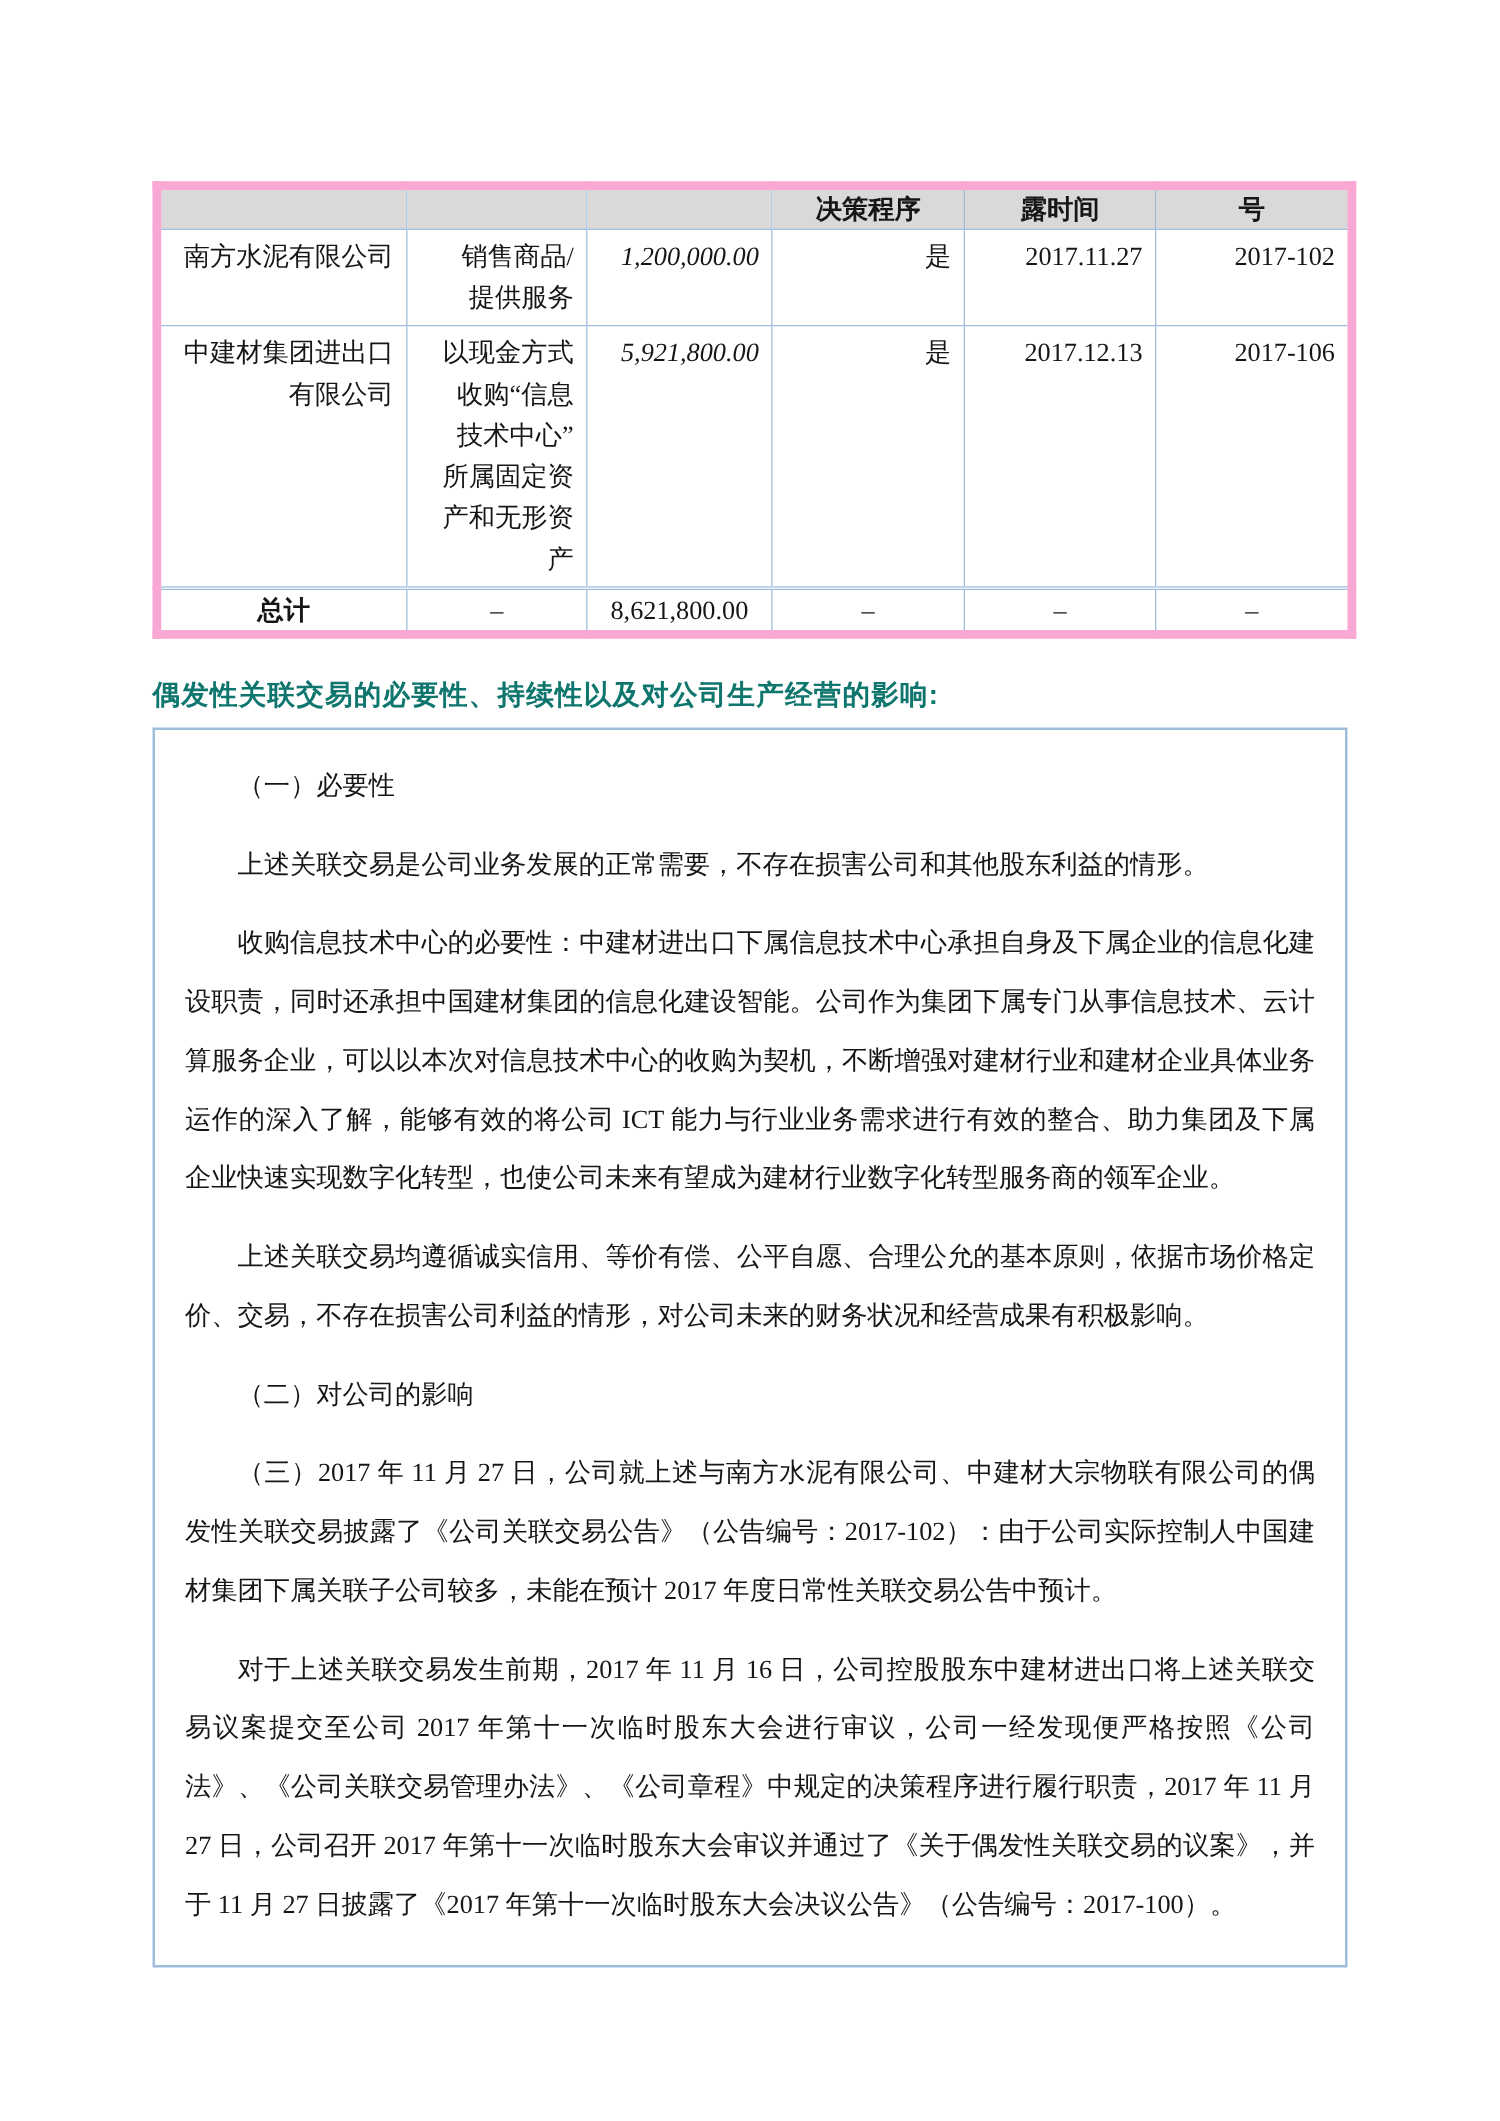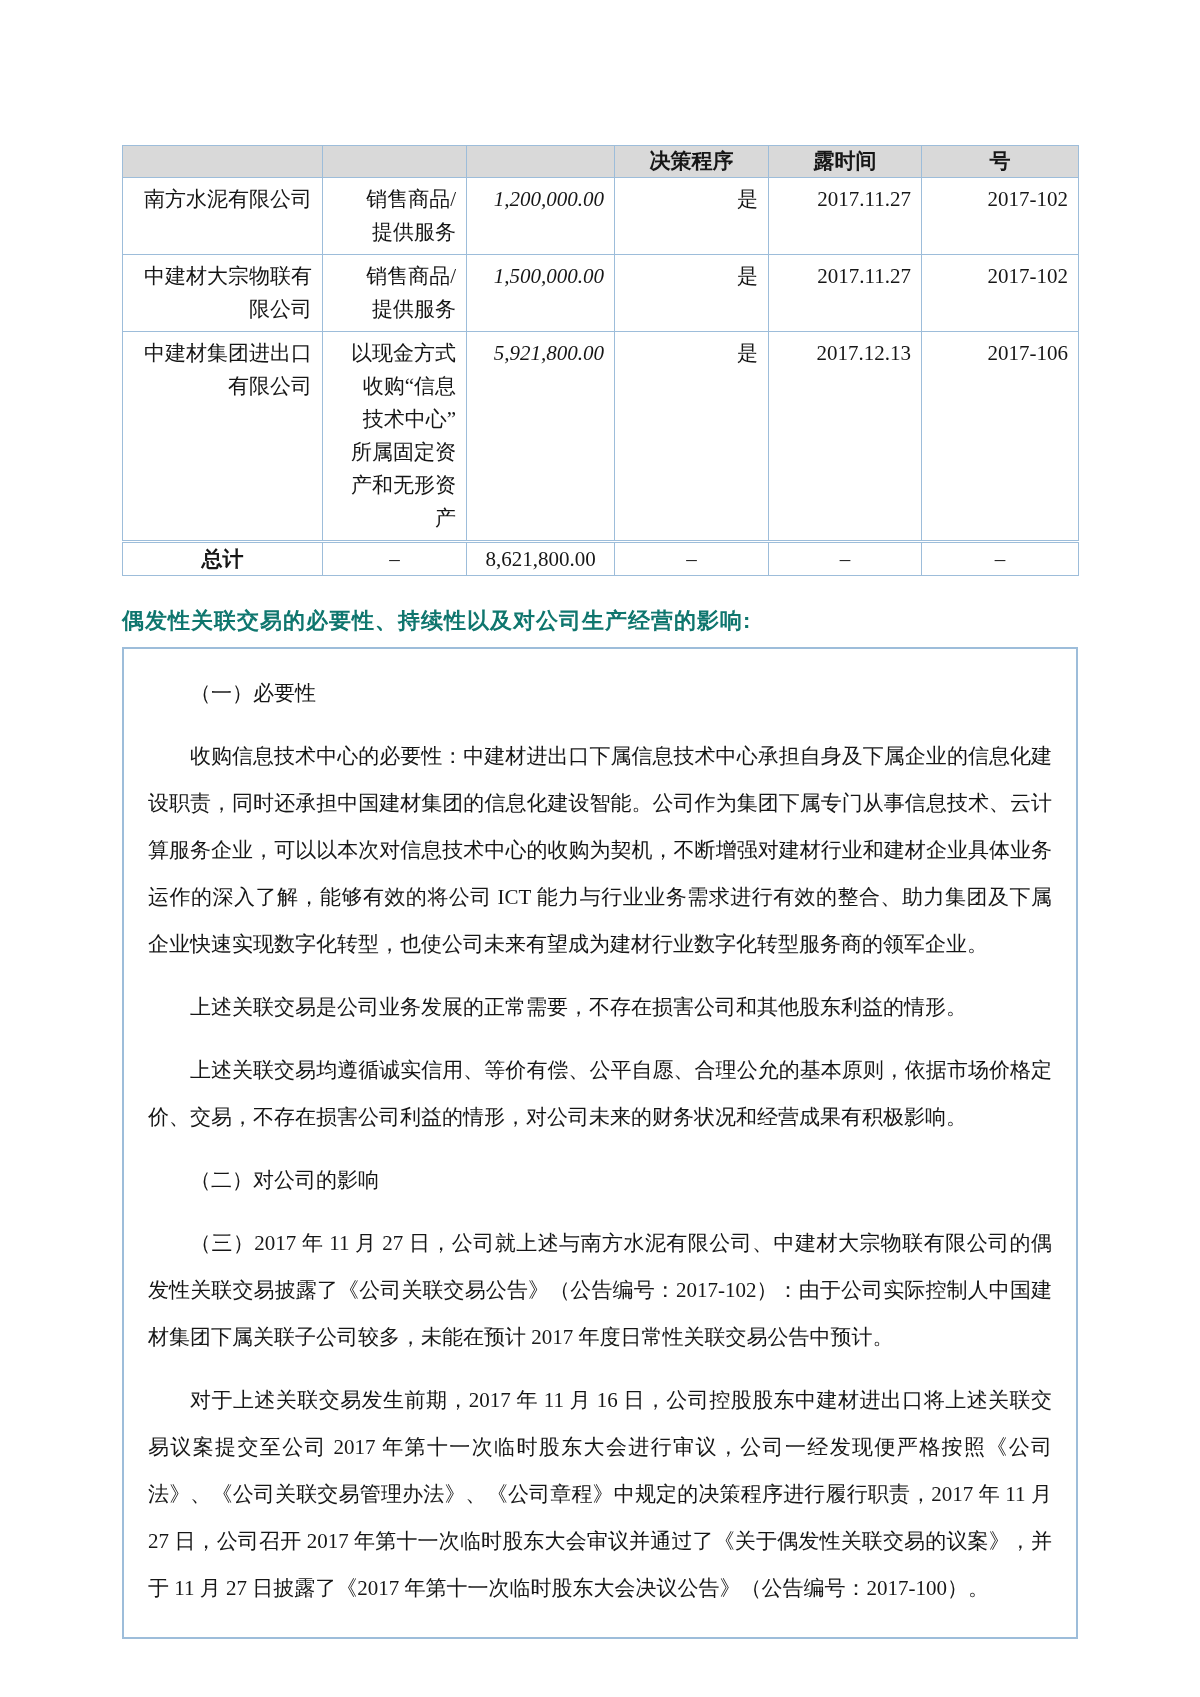--- a/index.html
+++ b/index.html
@@ -23,21 +23,21 @@
     margin-left: 122px;
     width: 956px;
     padding-top: 145px;
   }
 
   
   table.rel-table {
     width: 956px;
     table-layout: fixed;
     border-collapse: collapse;
-    border: 1px solid #f9a8d4;
+    border: 7px solid #f9a8d4;
   }
   table.rel-table th,
   table.rel-table td {
     border: 1.5px solid #9dbdda;
     font-size: 21px;
     line-height: 33px;
     vertical-align: top;
     text-align: right;
     white-space: pre-line;
     padding: 5px 10px 5px 12px;
@@ -118,30 +118,20 @@
       <tbody>
         <tr class="row-std">
           <td>南方水泥有限公司</td>
           <td class="cell-type">销售商品/
 提供服务</td>
           <td class="cell-amount">1,200,000.00</td>
           <td>是</td>
           <td>2017.11.27</td>
           <td>2017-102</td>
         </tr>
-        <tr class="row-std">
-          <td>中建材大宗物联有
-限公司</td>
-          <td class="cell-type">销售商品/
-提供服务</td>
-          <td class="cell-amount">1,500,000.00</td>
-          <td>是</td>
-          <td>2017.11.27</td>
-          <td>2017-102</td>
-        </tr>
         <tr class="row-tall">
           <td>中建材集团进出口
 有限公司</td>
           <td class="cell-type">以现金方式
 收购“信息
 技术中心”
 所属固定资
 产和无形资
 产</td>
           <td class="cell-amount">5,921,800.00</td>
@@ -157,22 +147,22 @@
           <td>–</td>
           <td>–</td>
         </tr>
       </tbody>
     </table>
 
     <h2 class="sec-heading">偶发性关联交易的必要性、持续性以及对公司生产经营的影响:</h2>
 
     <div class="text-box">
       <p>（一）必要性</p>
+      <p>上述关联交易是公司业务发展的正常需要，不存在损害公司和其他股东利益的情形。</p>
       <p>收购信息技术中心的必要性：中建材进出口下属信息技术中心承担自身及下属企业的信息化建设职责，同时还承担中国建材集团的信息化建设智能。公司作为集团下属专门从事信息技术、云计算服务企业，可以以本次对信息技术中心的收购为契机，不断增强对建材行业和建材企业具体业务运作的深入了解，能够有效的将公司 ICT 能力与行业业务需求进行有效的整合、助力集团及下属企业快速实现数字化转型，也使公司未来有望成为建材行业数字化转型服务商的领军企业。</p>
-      <p>上述关联交易是公司业务发展的正常需要，不存在损害公司和其他股东利益的情形。</p>
       <p>上述关联交易均遵循诚实信用、等价有偿、公平自愿、合理公允的基本原则，依据市场价格定价、交易，不存在损害公司利益的情形，对公司未来的财务状况和经营成果有积极影响。</p>
       <p>（二）对公司的影响</p>
       <p>（三）2017 年 11 月 27 日，公司就上述与南方水泥有限公司、中建材大宗物联有限公司的偶发性关联交易披露了《公司关联交易公告》（公告编号：2017-102）：由于公司实际控制人中国建材集团下属关联子公司较多，未能在预计 2017 年度日常性关联交易公告中预计。</p>
       <p>对于上述关联交易发生前期，2017 年 11 月 16 日，公司控股股东中建材进出口将上述关联交易议案提交至公司 2017 年第十一次临时股东大会进行审议，公司一经发现便严格按照《公司法》、《公司关联交易管理办法》、《公司章程》中规定的决策程序进行履行职责，2017 年 11 月 27 日，公司召开 2017 年第十一次临时股东大会审议并通过了《关于偶发性关联交易的议案》，并于 11 月 27 日披露了《2017 年第十一次临时股东大会决议公告》（公告编号：2017-100）。</p>
     </div>
 
   </div>
 </div>
 
 </body></html>

